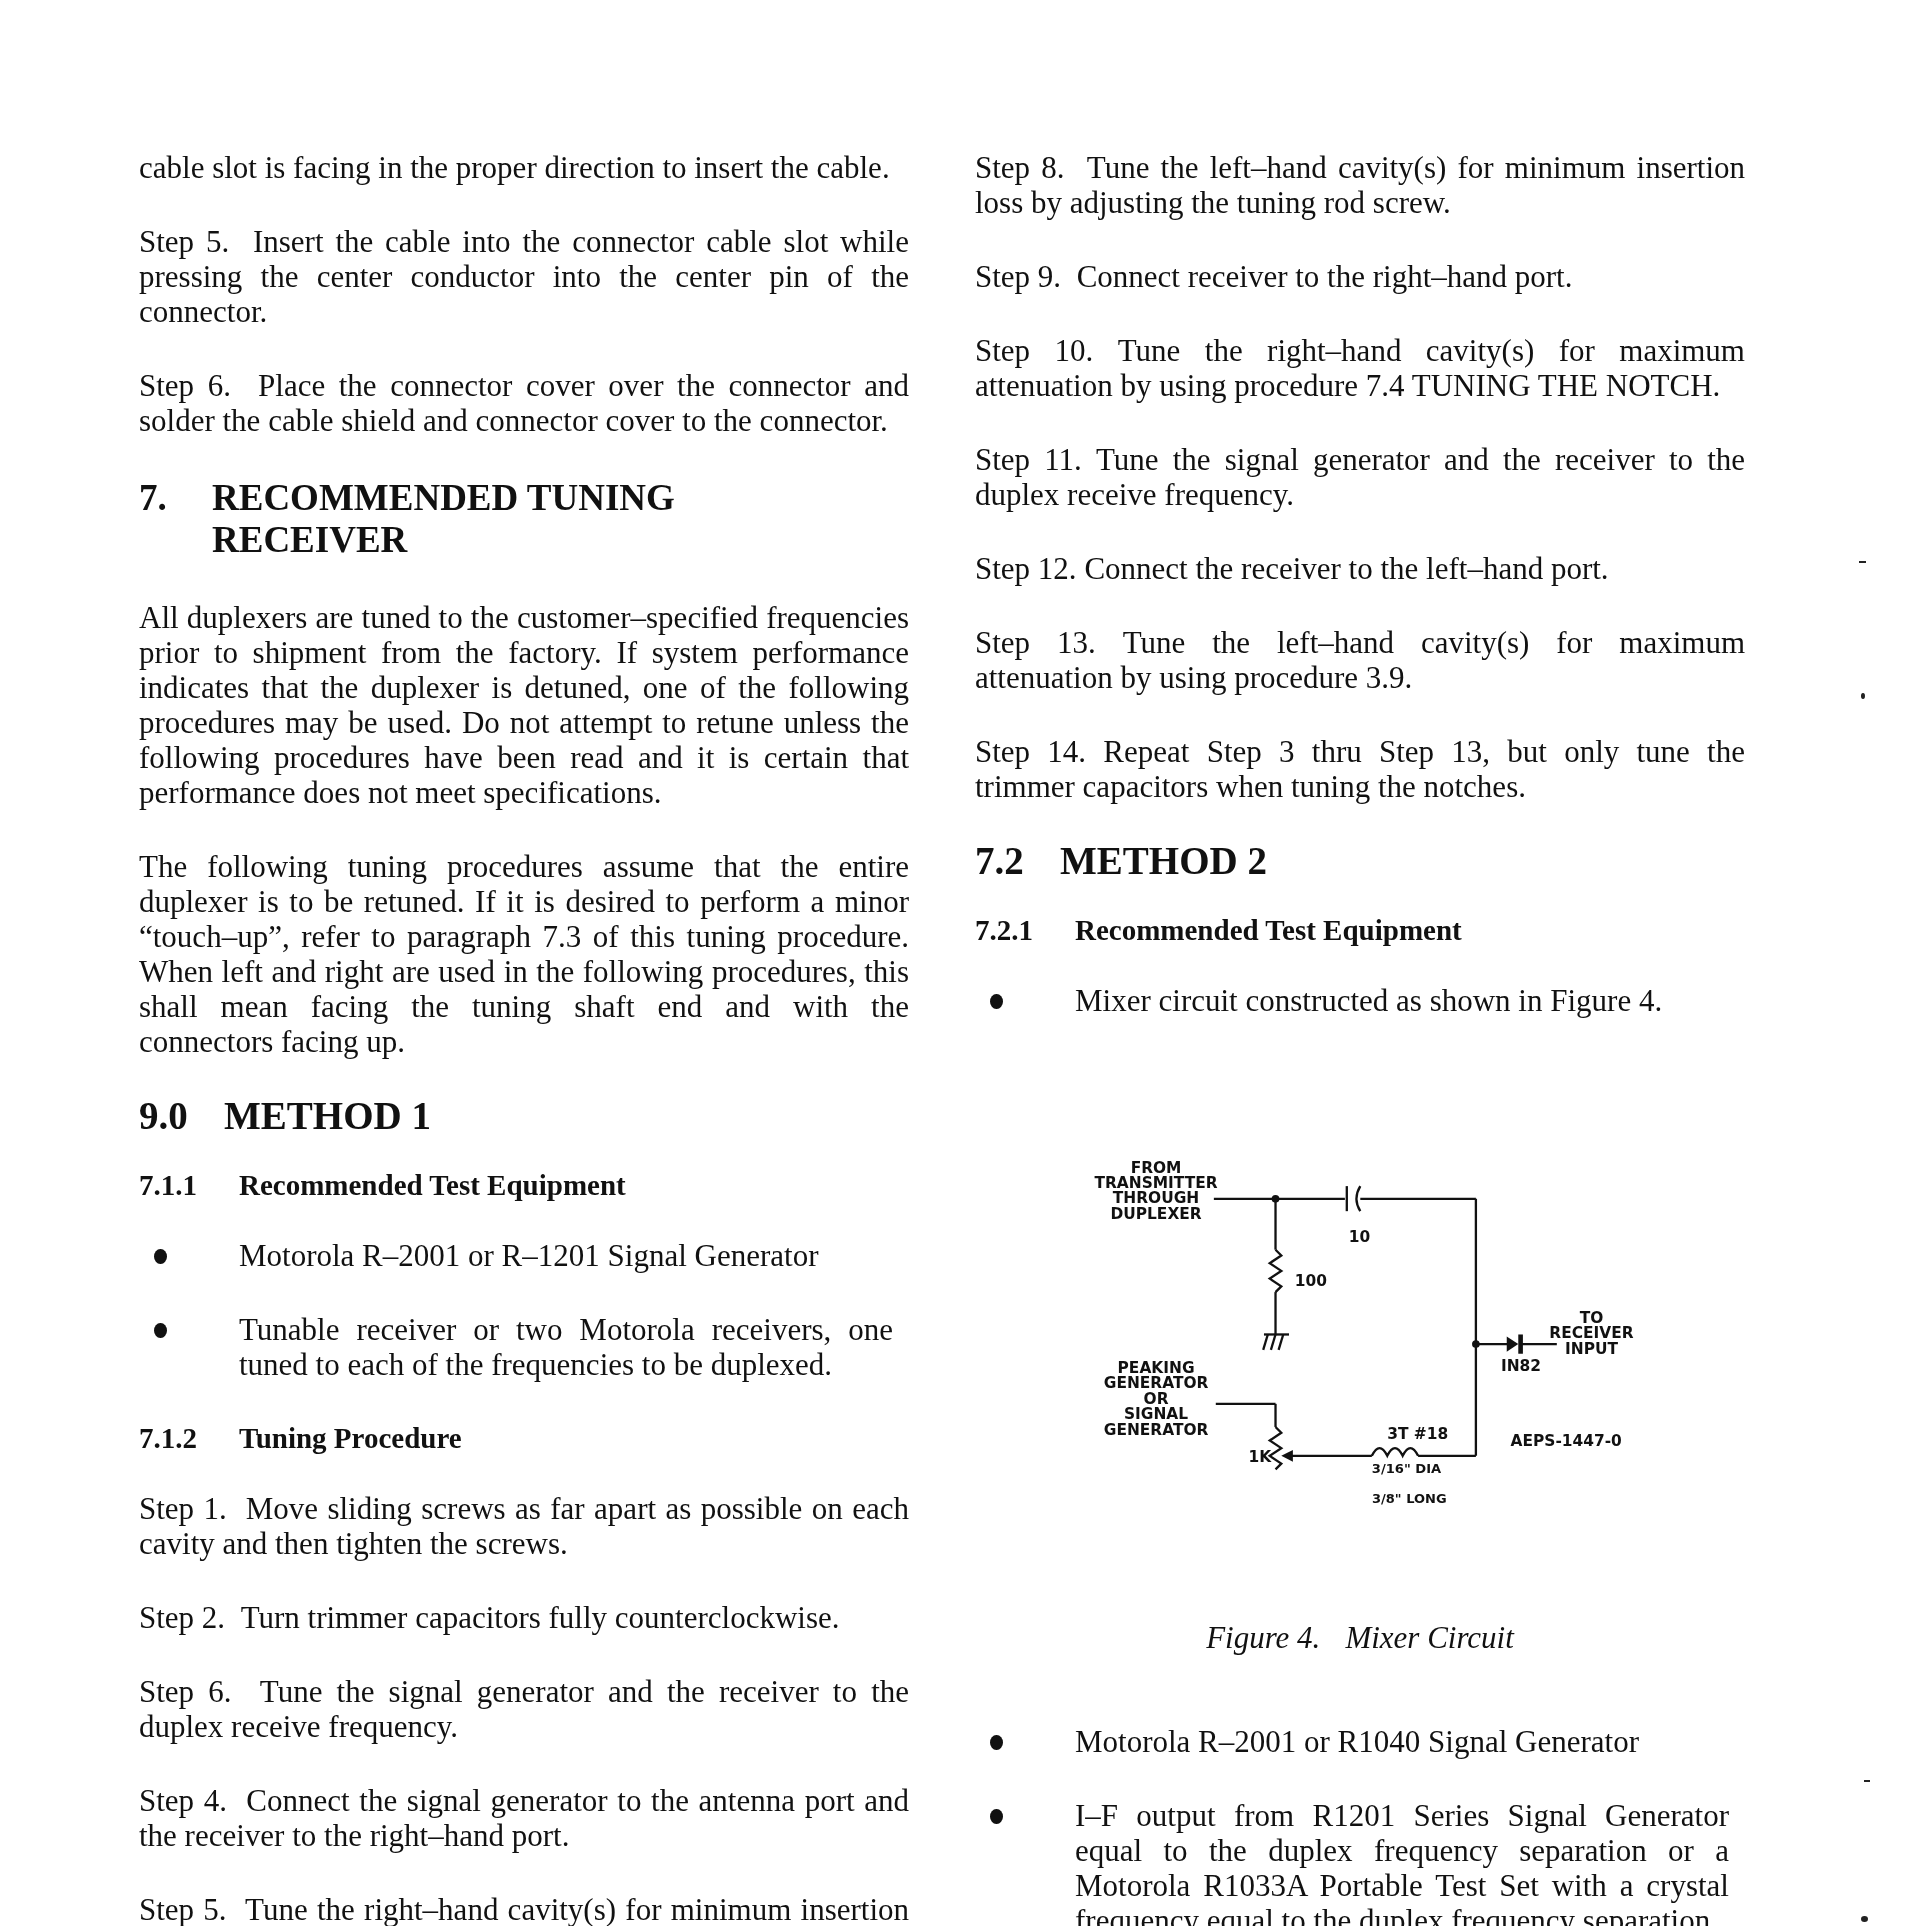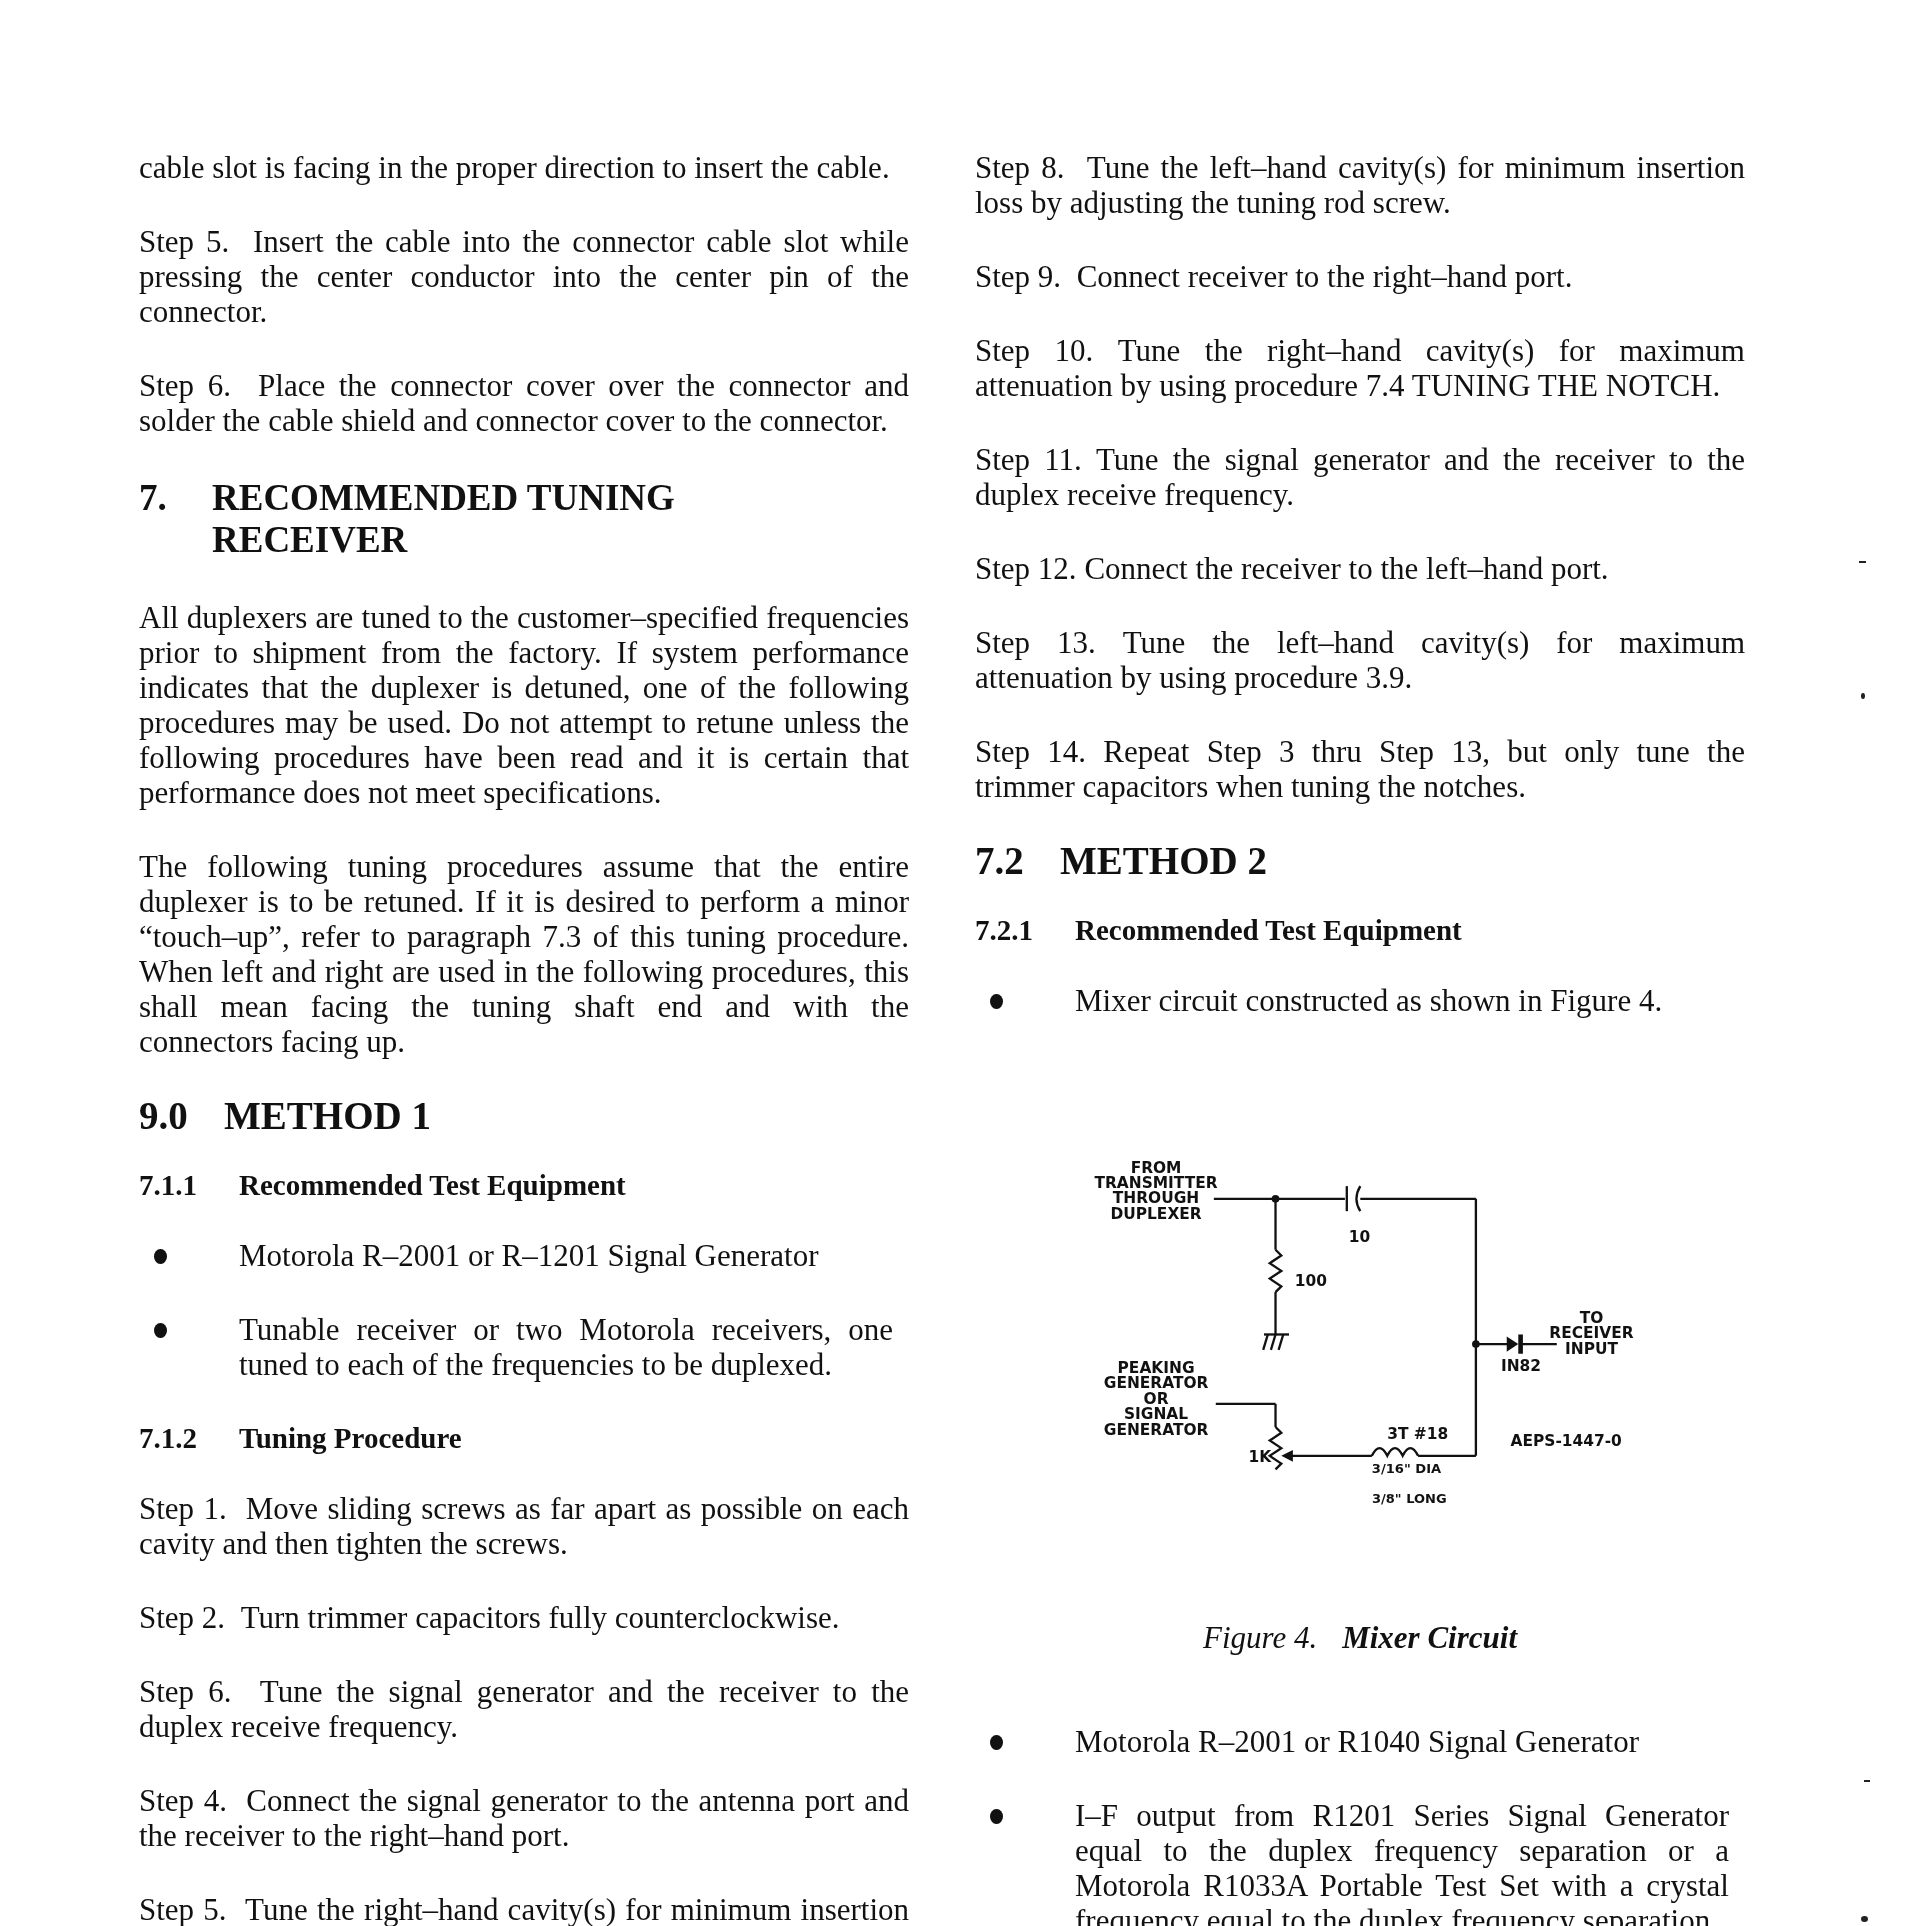--- a/index.html
+++ b/index.html
@@ -17,21 +17,21 @@
   h2.sub .num { display:inline-block; width:85px; }
   h3.subsub { font-size:29px; font-weight:bold; margin:12px 0 35px 0; line-height:35px; }
   h3.subsub .num { display:inline-block; width:100px; }
   ul.bul { list-style:none; margin:0 16px 39px 0; padding:0; }
   ul.bul li { position:relative; padding-left:100px; margin:0 0 39px 0; text-align:justify; }
   ul.bul li .dot { position:absolute; left:15.4px; top:10.8px; width:13px; height:15.4px;
                    background:#111; border-radius:50%; }
   .figure { position:relative; height:424px; margin:116px 0 62px 0; }
   .figure svg { position:absolute; left:104px; top:0; }
   .caption { text-align:center; font-style:italic; font-size:31px; margin:15.4px 0 69px 0; }
-  .caption span + span { margin-left:25px;font-weight:bold; }
+  .caption span + span { margin-left:25px; }
   .footer { position:absolute; top:2423px; left:139px; width:1668px; font-size:28px; }
   .mark { position:absolute; background:#222; }
 </style>
 </head>
 <body>
 
 <div class="page">
 
   <div class="col left">
     <p>cable slot is facing in the proper direction to insert the cable.</p>

